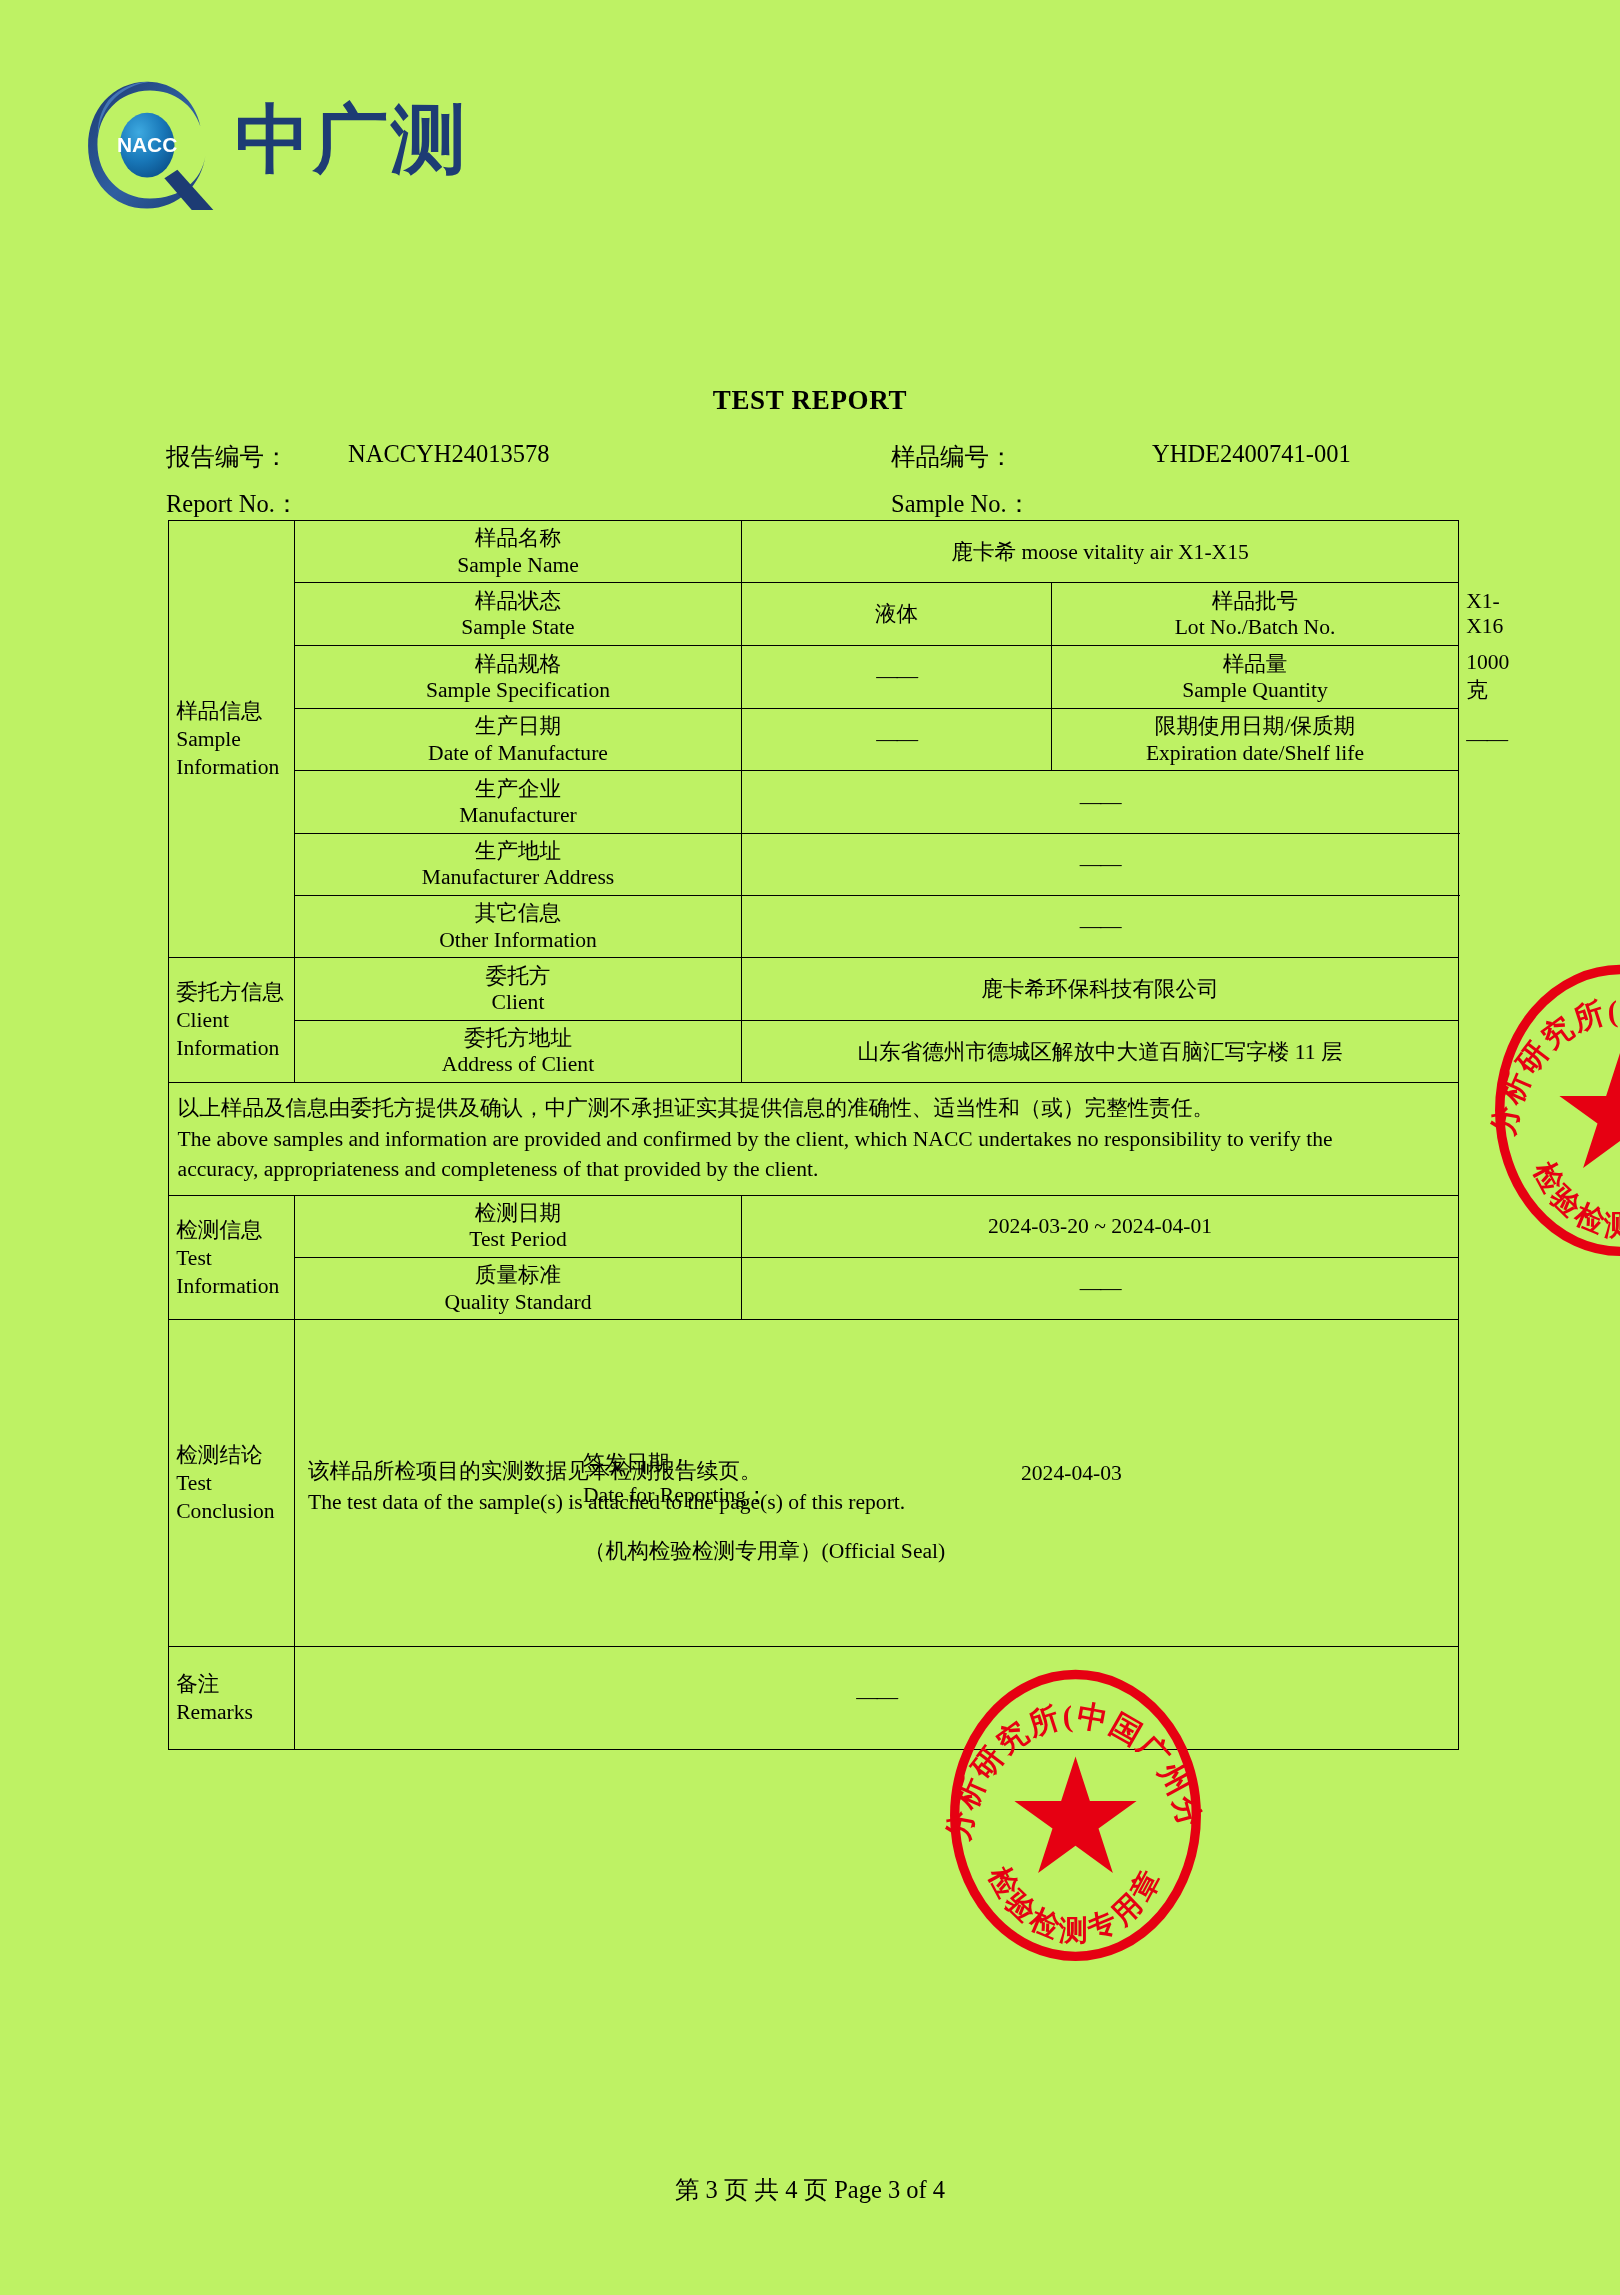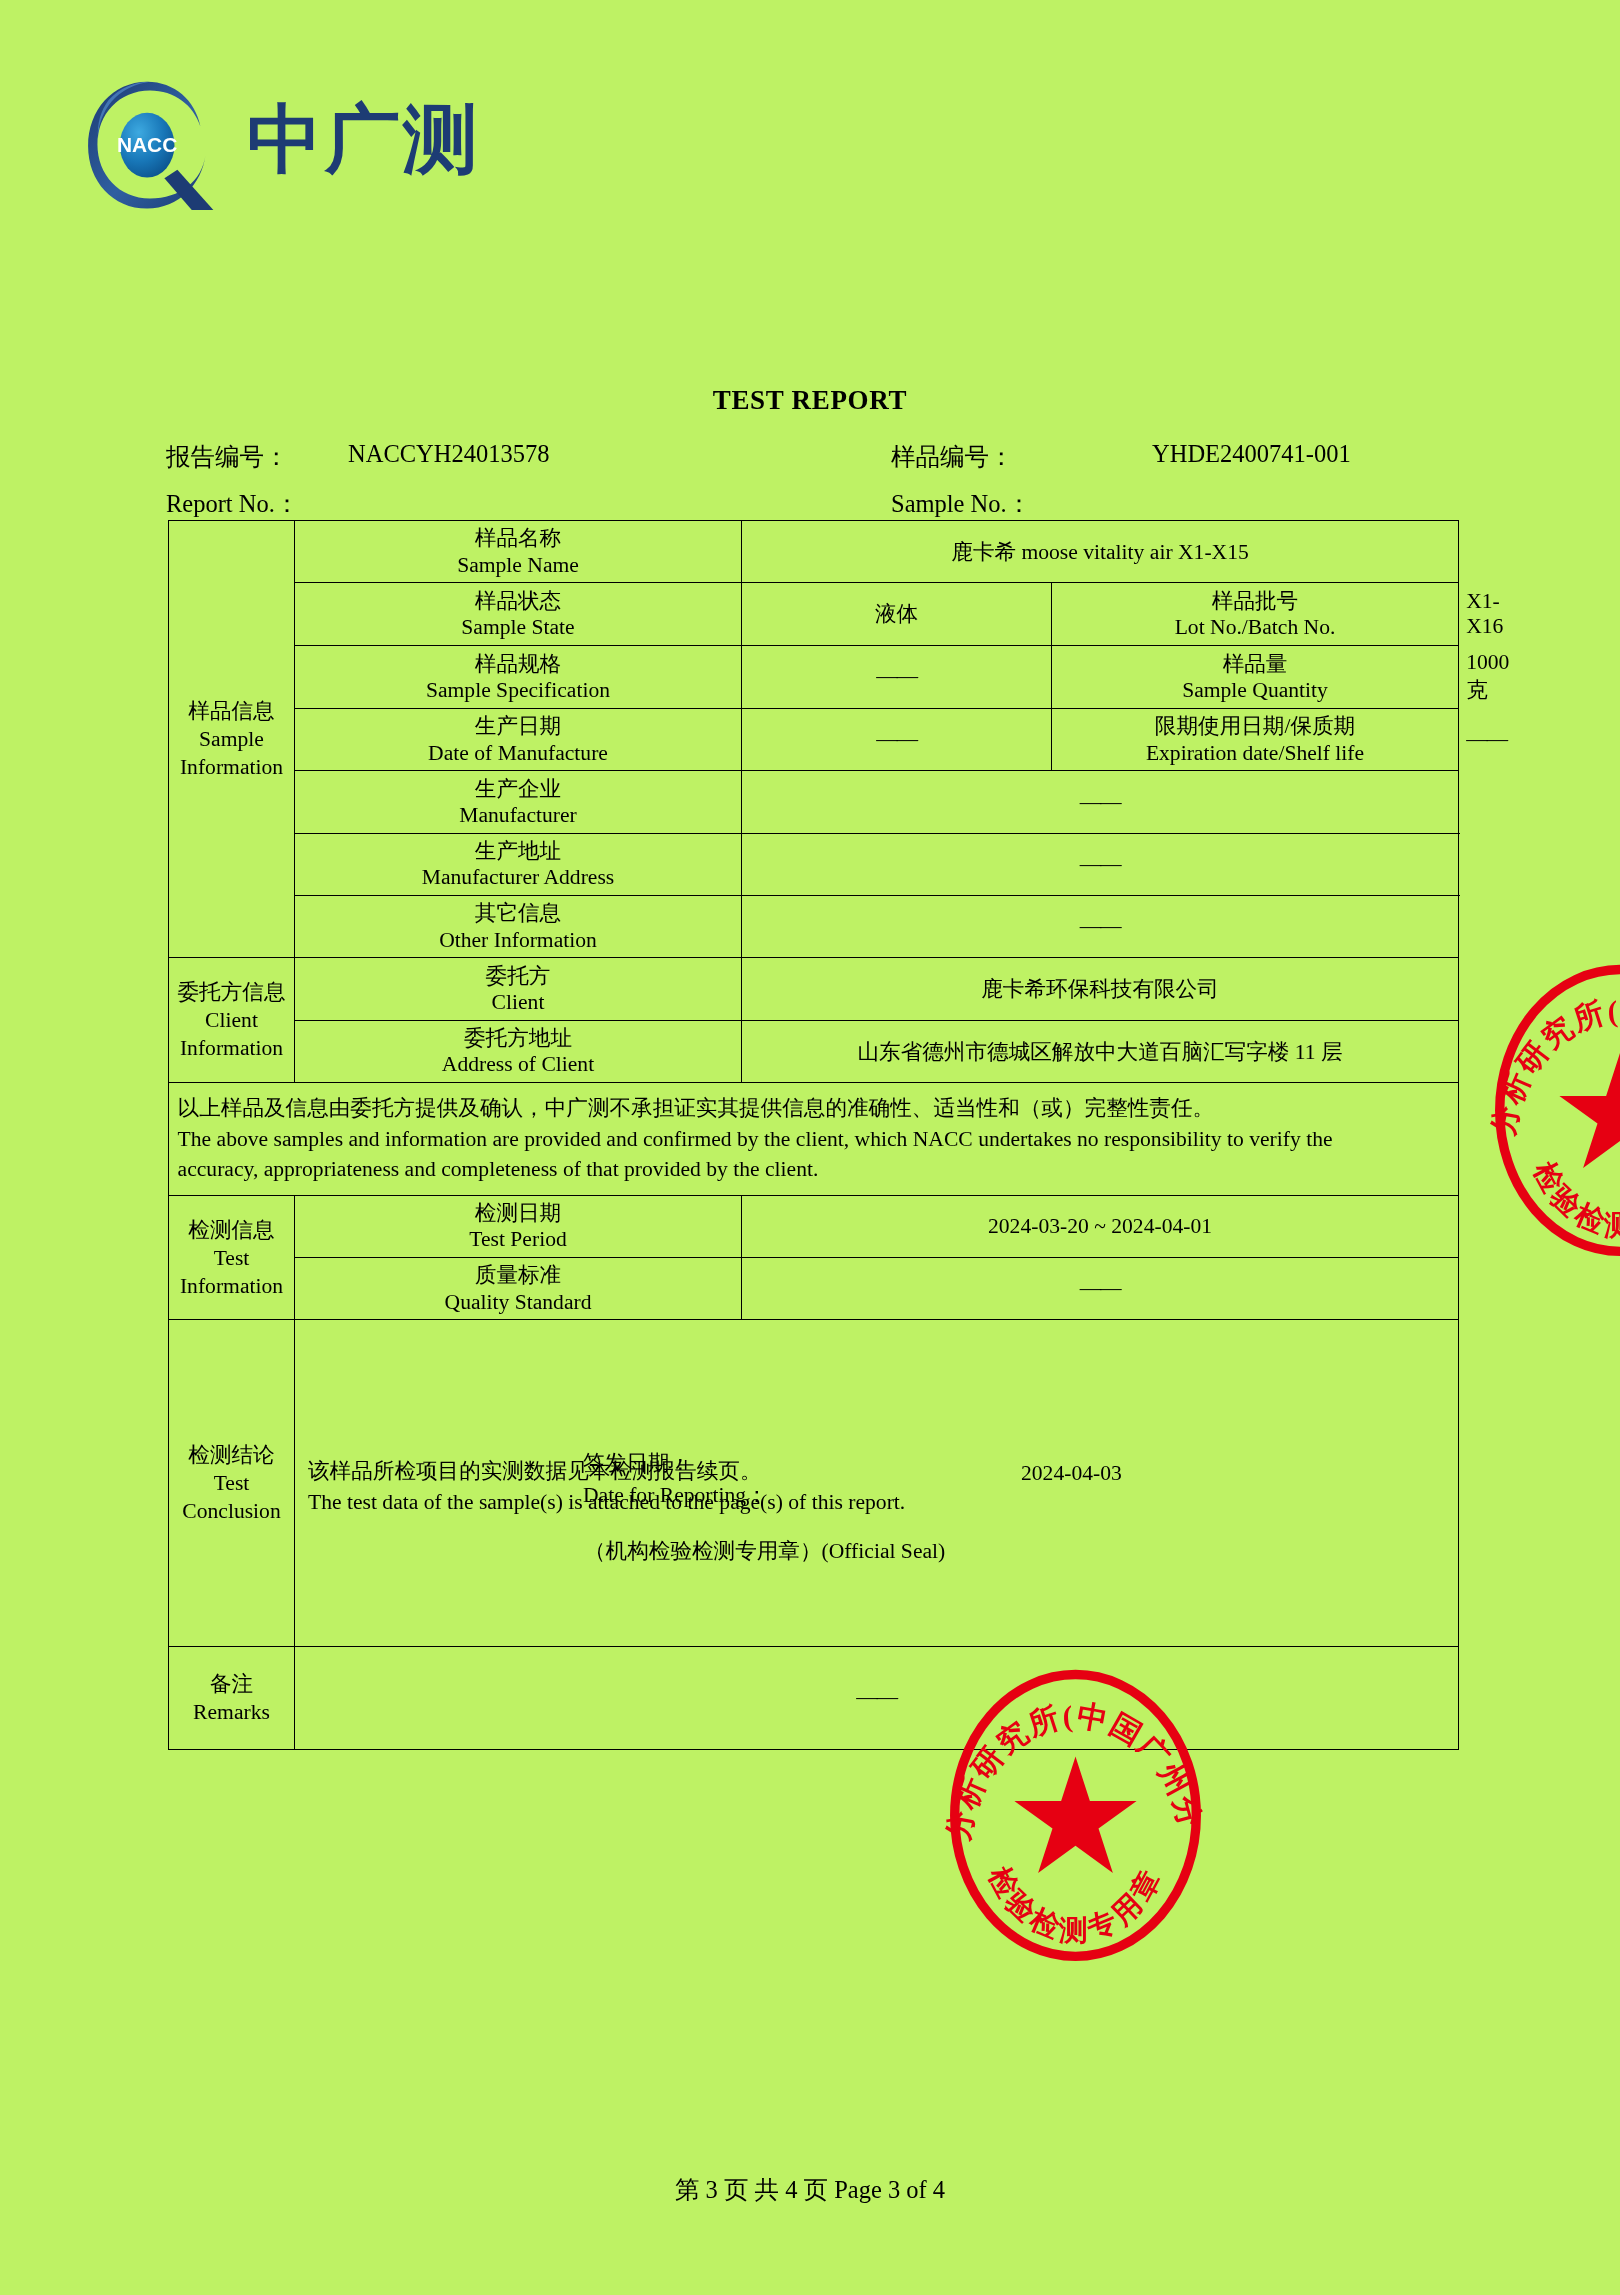--- a/index.html
+++ b/index.html
@@ -38,21 +38,20 @@
     position: absolute;
     left: 157px;
     top: 26px;
     font-family: "Liberation Sans", "DejaVu Sans", sans-serif;
     font-size: 75px;
     font-weight: bold;
     letter-spacing: 2.9px;
     color: #1d3c74;
     line-height: 1;
     white-space: nowrap;
-    margin-left: 12px;
   }
 
   
   #title-cn {
     position: absolute;
     left: 0;
     top: 315px;
     width: 1620px;
     text-align: center;
     font-family: "Liberation Serif", "DejaVu Serif", serif;
@@ -116,21 +115,20 @@
   }
   .lbl .cn { font-size: 21.6px; display: block; }
   .lbl .en { font-size: 21.6px; display: block; }
   .val {
     text-align: center;
     font-size: 21.6px;
     padding-left: 11.5px;
   }
   .val-center { text-align: center; }
   .sect {
-    text-align: center;
     line-height: 1.3;
     font-size: 21.6px;
   }
   .sect .cn { display: block; }
   .sect .en { display: block; }
   .dash {
     display: inline-block;
     font-size: 21.6px;
     letter-spacing: -1.4px;
   }

